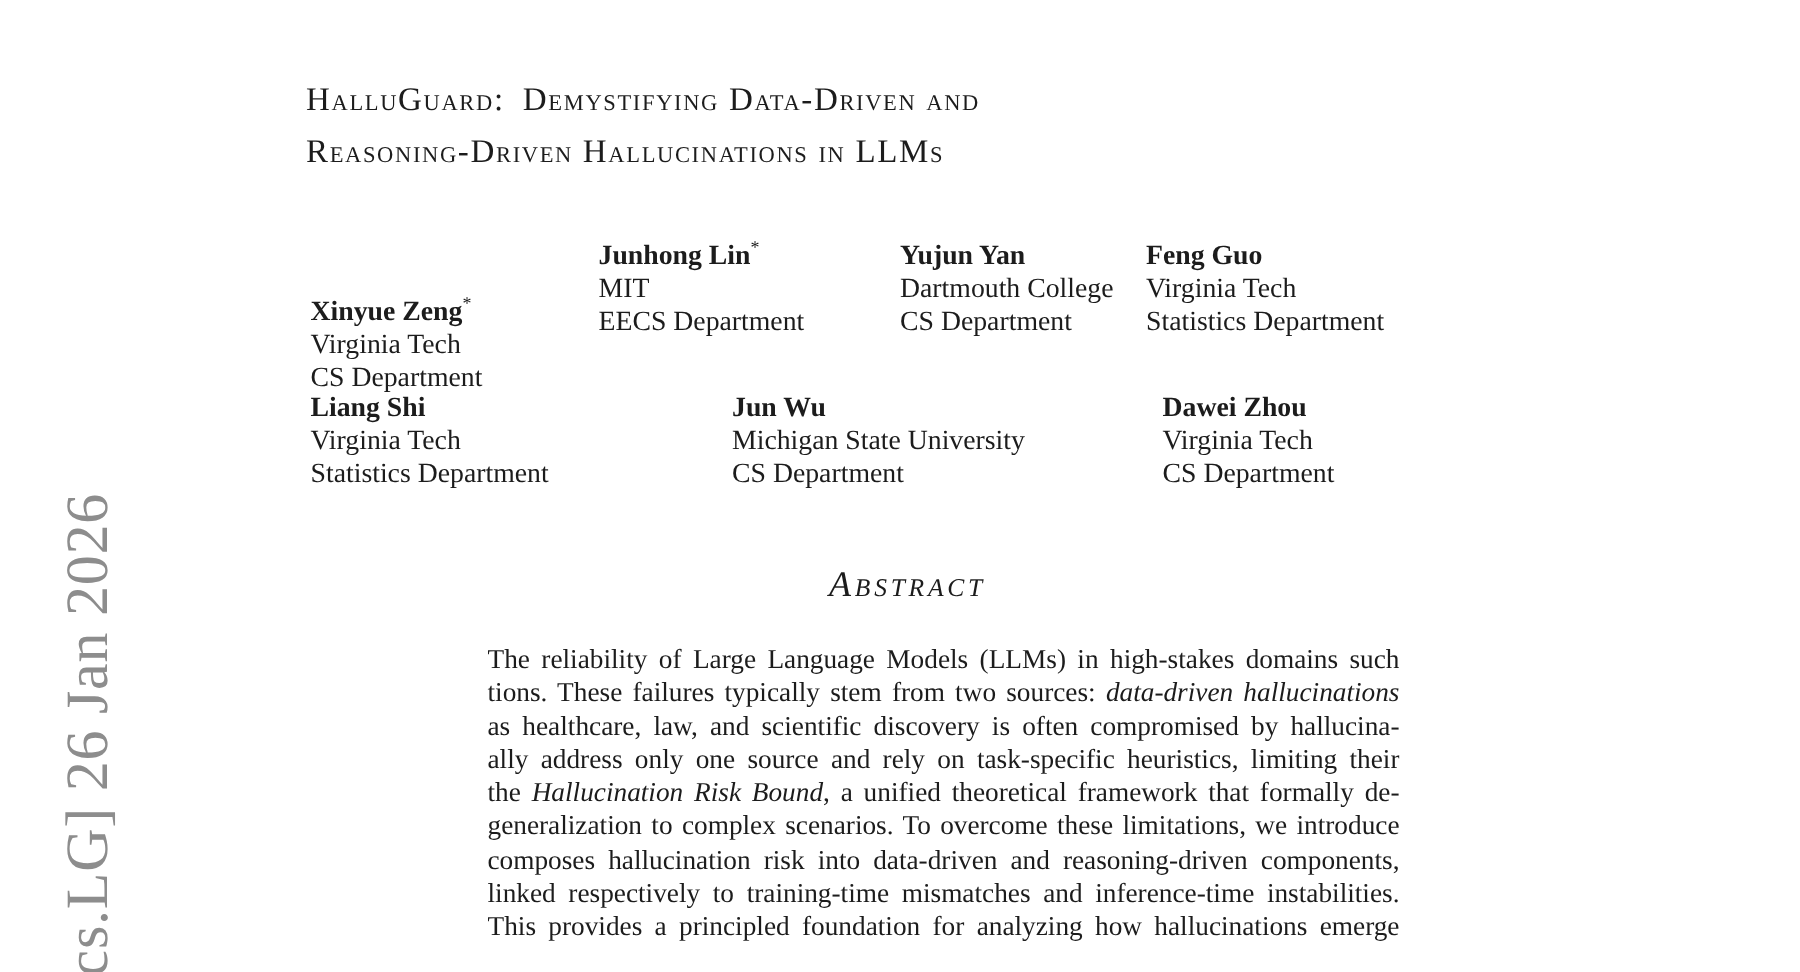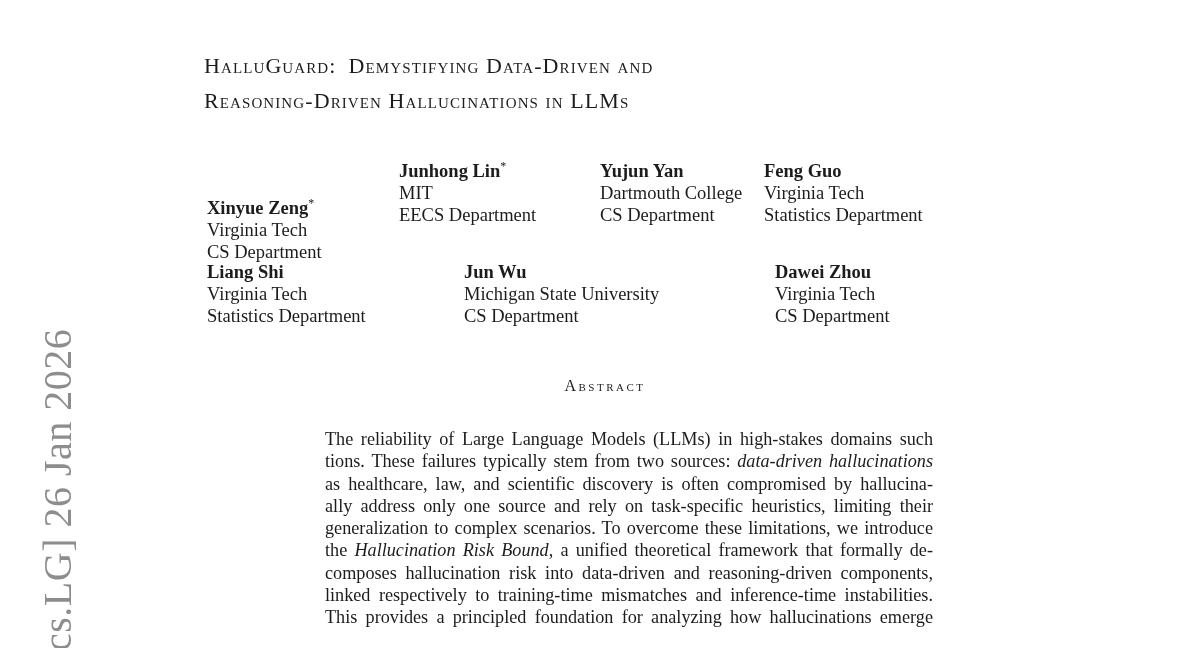--- a/index.html
+++ b/index.html
@@ -48,22 +48,23 @@
   .author-name { font-weight: 700; }
   .author-name sup { font-weight: 400; font-size: 12px; line-height: 0; }
   .author-affil { font-weight: 400; }
 
   .abstract-heading {
     position: absolute;
     left: 277px; top: 377px;
     width: 656px;
     text-align: center;
     font-variant: small-caps;
-    font-size: 16px;
+    font-size: 24px;
     letter-spacing: 2.5px;
+    font-style: italic;
   }
   .abstract-body {
     position: absolute;
     left: 277px; top: 428px;
     width: 656px;
     font-size: 18.2px;
     line-height: 22.3px;
     word-spacing: -0.5px;
   }
   .abstract-line {
@@ -106,38 +107,38 @@
     <div class="author-name"><b>Feng Guo</b><sup></sup></div>
     <div class="author-affil">Virginia Tech</div>
     <div class="author-affil">Statistics Department</div>
   </div>
 
   <div class="author-card" style="left:207px; top:261px;">
     <div class="author-name"><b>Liang Shi</b><sup></sup></div>
     <div class="author-affil">Virginia Tech</div>
     <div class="author-affil">Statistics Department</div>
   </div>
-  <div class="author-card" style="left:464px; top:261px;">
+  <div class="author-card" style="left:488px; top:261px;">
     <div class="author-name"><b>Jun Wu</b><sup></sup></div>
     <div class="author-affil">Michigan State University</div>
     <div class="author-affil">CS Department</div>
   </div>
   <div class="author-card" style="left:775px; top:261px;">
     <div class="author-name"><b>Dawei Zhou</b><sup></sup></div>
     <div class="author-affil">Virginia Tech</div>
     <div class="author-affil">CS Department</div>
   </div>
 
   <div class="abstract-heading">Abstract</div>
 
   <div class="abstract-body">
     <div class="abstract-line"><span>The reliability of Large Language Models (LLMs) in high-stakes domains such</span></div>
     <div class="abstract-line"><span>tions. These failures typically stem from two sources: </span><i>data-driven hallucinations</i></div>
     <div class="abstract-line"><span>as healthcare, law, and scientific discovery is often compromised by hallucina-</span></div>
     <div class="abstract-line"><span>ally address only one source and rely on task-specific heuristics, limiting their</span></div>
+    <div class="abstract-line"><span>the </span><i>Hallucination Risk Bound</i><span>, a unified theoretical framework that formally de-</span></div>
     <div class="abstract-line"><span>generalization to complex scenarios. To overcome these limitations, we introduce</span></div>
-    <div class="abstract-line"><span>the </span><i>Hallucination Risk Bound</i><span>, a unified theoretical framework that formally de-</span></div>
     <div class="abstract-line"><span>composes hallucination risk into data-driven and reasoning-driven components,</span></div>
     <div class="abstract-line"><span>linked respectively to training-time mismatches and inference-time instabilities.</span></div>
     <div class="abstract-line"><span>This provides a principled foundation for analyzing how hallucinations emerge</span></div>
   </div>
 
 </div>
 
 </body></html>

